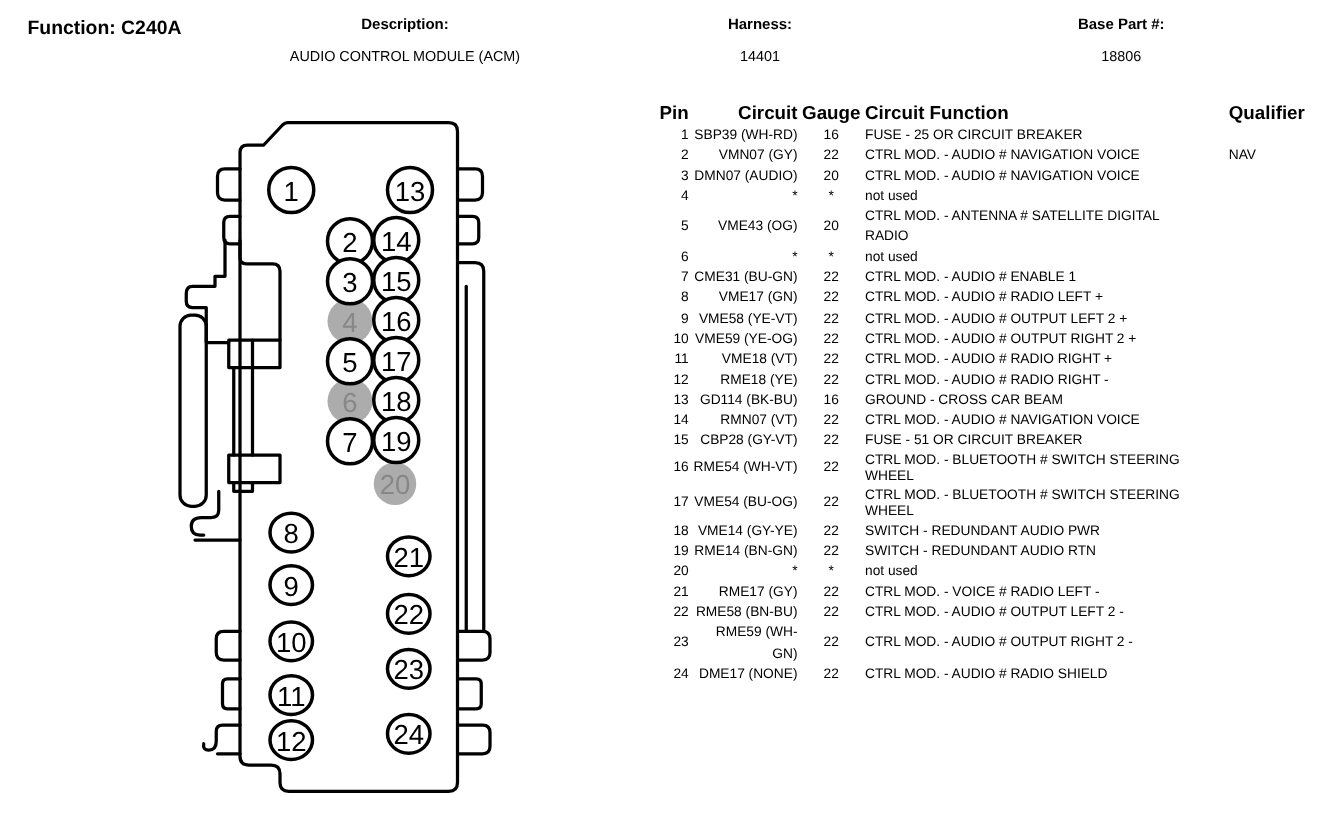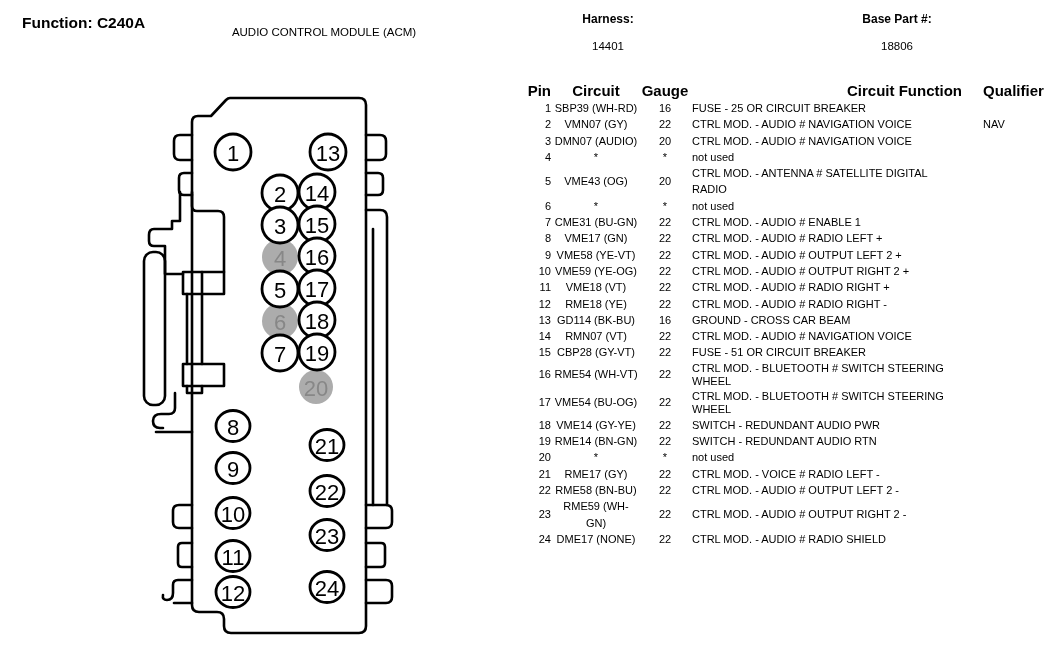--- a/index.html
+++ b/index.html
@@ -11,34 +11,35 @@
   .hdr-harness{left:548px;top:12px;width:120px;}
   .hdr-basepart{left:817px;top:12px;width:160px;}
   .hdr-label{font-weight:bold;font-size:12px;}
   .hdr-value{font-size:11.5px;margin-top:14px;}
   .connector-svg{position:absolute;left:140px;top:80px;width:340px;height:574px;}
   .pin-table{position:absolute;left:515px;top:80px;width:539px;
              border-collapse:collapse;table-layout:fixed;font-size:11px;}
   .pin-table th{padding:0;height:20px;vertical-align:middle;font-size:15px;font-weight:bold;}
   .pin-table td{padding:0;vertical-align:middle;line-height:16.3px;white-space:pre-line;}
   .c-pin{width:36px;text-align:right;padding-right:3px !important;}
-  .c-circuit{width:84px;text-align:center;}
+  .c-circuit{width:84px;text-align:right;}
   .c-gauge{width:54px;text-align:center;}
   .c-func{width:270px;text-align:left;}
-  th.c-func{text-align:right;}
+  th.c-func{text-align:left;}
   .c-qual{width:95px;text-align:left;padding-left:21px !important;}
   tr.double td{line-height:13px;padding-top:1px;padding-bottom:1px;}
   svg text{font-family:"Liberation Sans","DejaVu Sans",sans-serif;}
 </style>
 </head>
 <body>
 
 <div class="connector-title">Function: C240A</div>
 
 <div class="hdr-block hdr-desc">
+  <div class="hdr-label">Description:</div>
   <div class="hdr-value">AUDIO CONTROL MODULE (ACM)</div>
 </div>
 
 <div class="hdr-block hdr-harness">
   <div class="hdr-label">Harness:</div>
   <div class="hdr-value">14401</div>
 </div>
 
 <div class="hdr-block hdr-basepart">
   <div class="hdr-label">Base Part #:</div>

